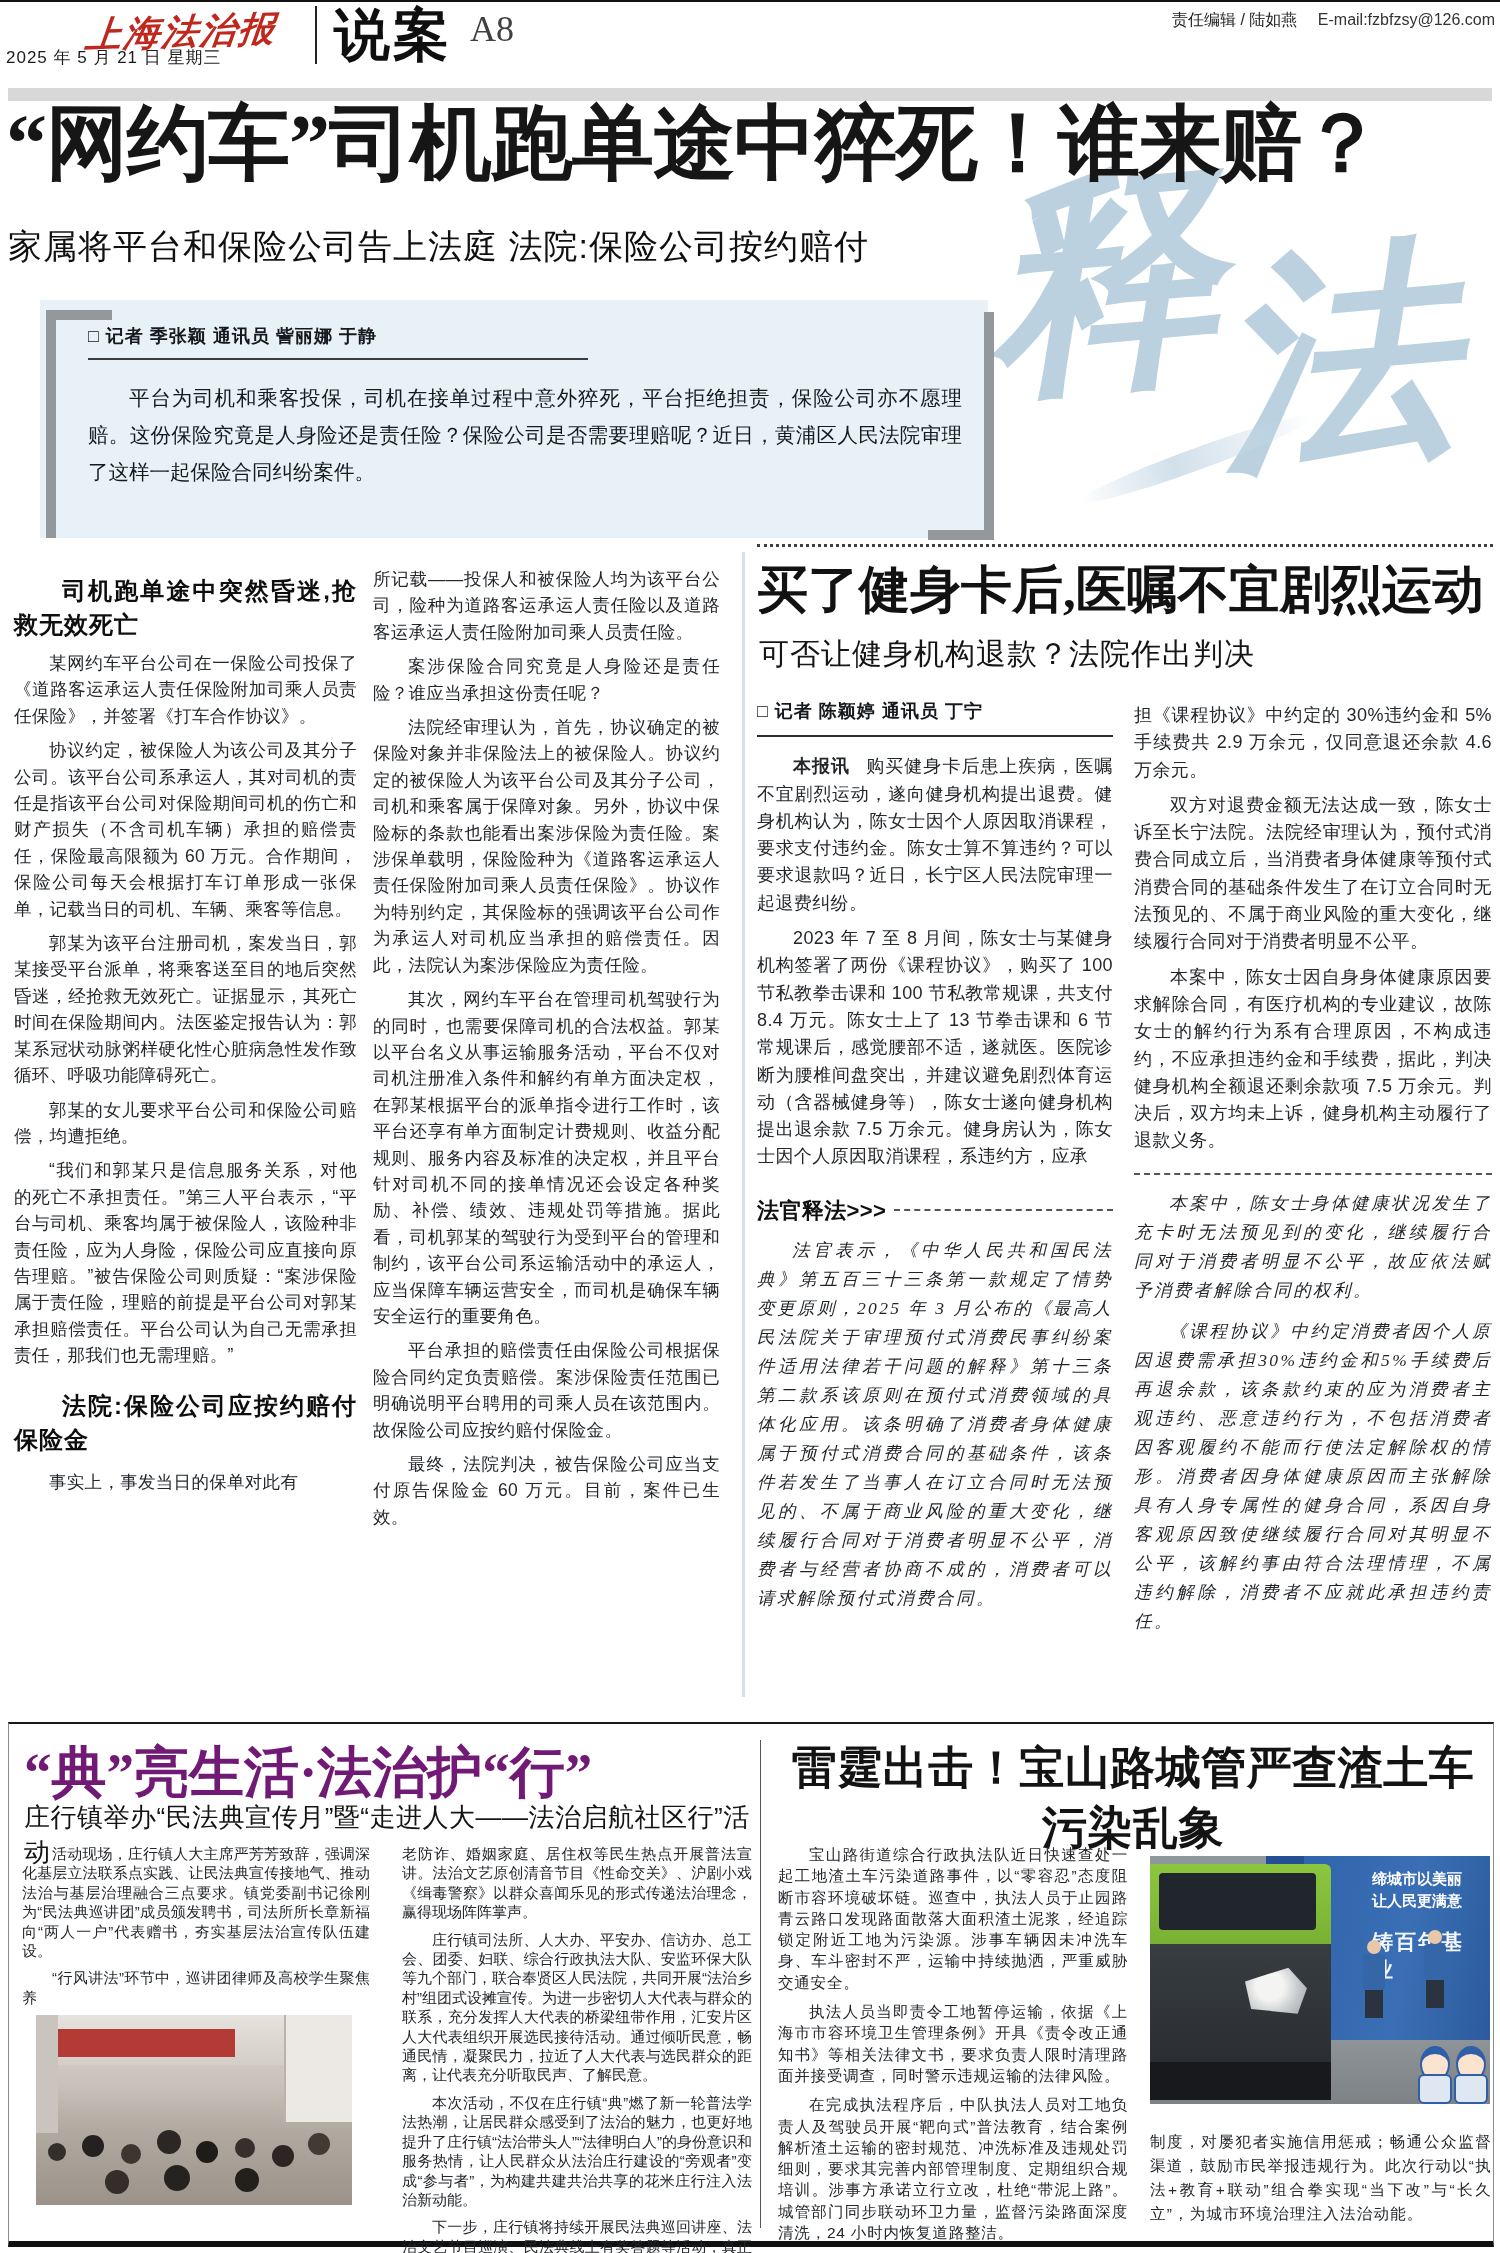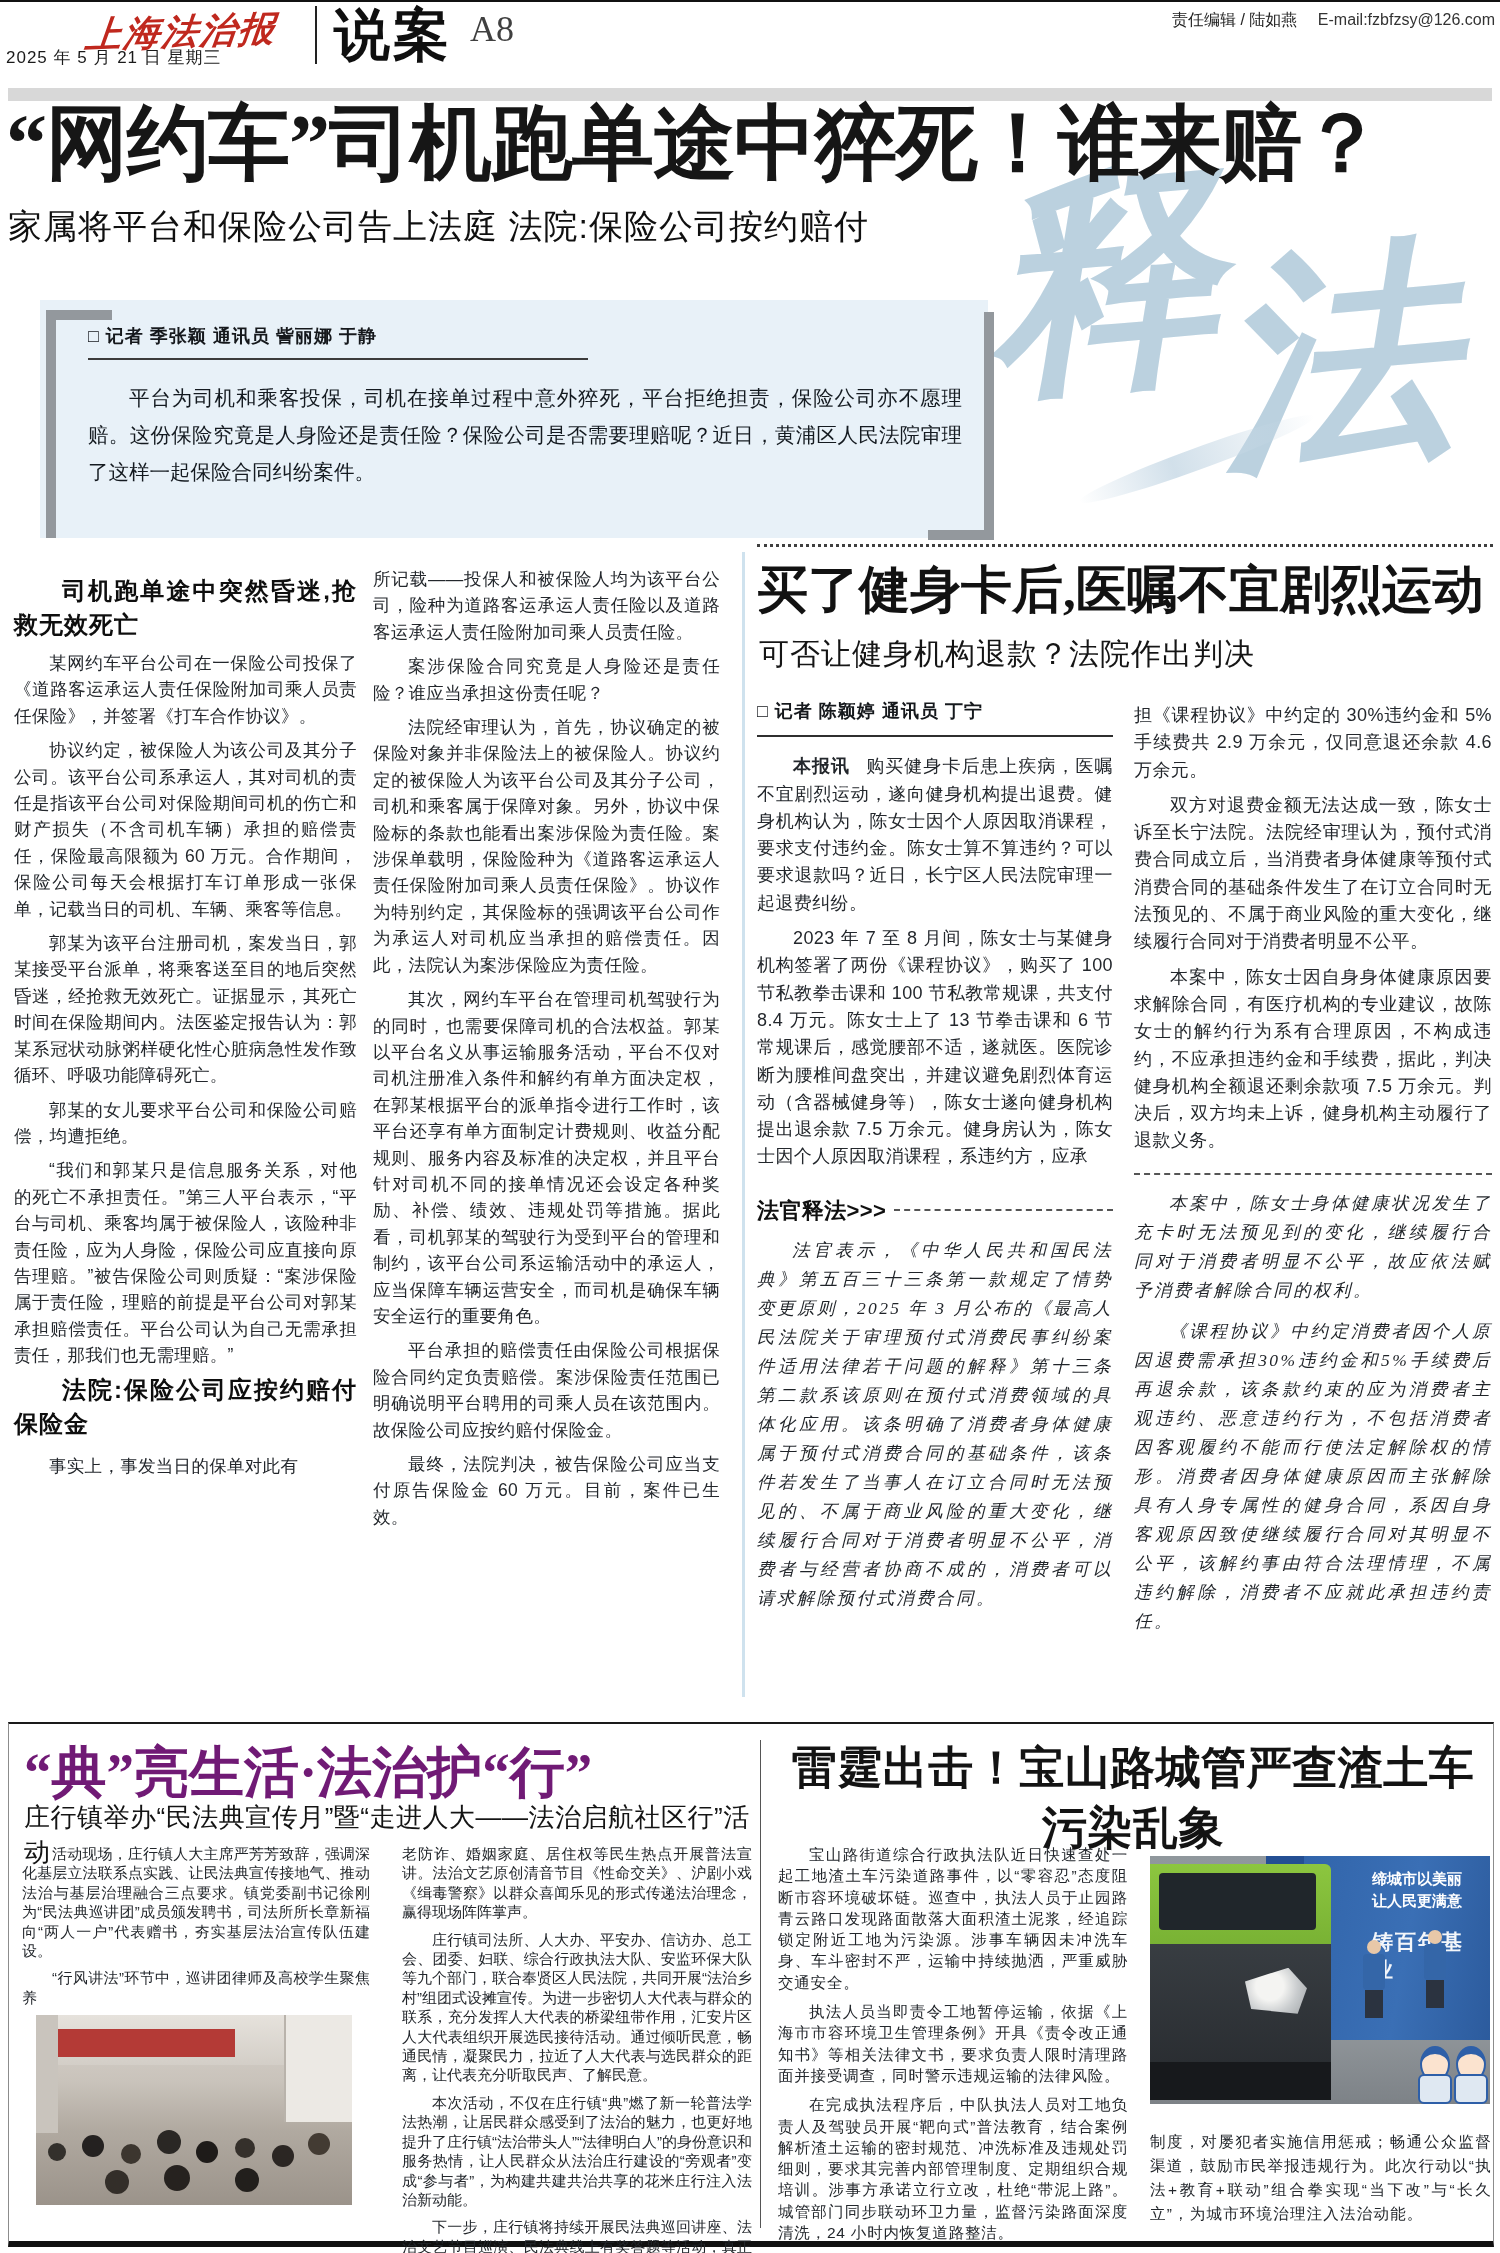--- a/index.html
+++ b/index.html
@@ -20,21 +20,21 @@
   .section-name{left:334px;top:-2px;font-size:56px;font-weight:900;color:#0f0f0f;letter-spacing:3px;}
   .page-no{left:470px;top:8px;font-family:"Liberation Serif",serif;font-size:36px;color:#404040;}
   .editor-line{left:1075px;top:10px;width:420px;text-align:right;font-size:16px;color:#222;}
   .editor-line .em{margin-left:16px;color:#333;}
 
   .grayband{left:8px;top:88px;width:1484px;height:13px;background:#d8d8d8;}
 
   
   .headline{left:6px;top:98px;width:1490px;font-family:"Liberation Serif",serif;
             font-size:82px;line-height:1.12;font-weight:900;color:#161616;letter-spacing:-1px;z-index:2;}
-  .subhead{left:8px;top:204px;font-size:34px;color:#101010;letter-spacing:1px;z-index:2;}
+  .subhead{left:8px;top:224px;font-size:34px;color:#101010;letter-spacing:1px;z-index:2;}
 
   .watermark{left:958px;top:116px;width:540px;height:440px;transform:rotate(-5deg);z-index:0;opacity:.92;}
   .watermark .wm{position:absolute;font-family:"DejaVu Serif",serif;font-style:italic;
                  font-size:235px;color:#b6cedd;font-weight:bold;}
   .wm1{left:30px;top:0;}
   .wm2{left:258px;top:96px;}
   .wm-swash{left:1072px;top:448px;width:250px;height:22px;border-radius:50%;
             background:linear-gradient(90deg,transparent,#c6d8e5 40%,transparent);
             transform:rotate(-20deg);opacity:.8;z-index:0;}
 
@@ -46,21 +46,21 @@
   .lead-intro{left:88px;top:380px;width:874px;font-size:20.5px;line-height:36.8px;
               text-indent:2em;text-align:justify;color:#141a20;z-index:2;}
 
   
   .bodytext p{margin:8px 0 2px;text-indent:2em;text-align:justify;}
   .bodytext p.noindent{text-indent:0;}
   .bt-main{font-size:17.5px;line-height:26.4px;letter-spacing:.3px;color:#23272c;}
   .colhead{font-weight:bold;font-size:24px;line-height:34px;color:#0e0e0e;
            text-indent:2em;text-align:justify;letter-spacing:1px;}
   .colhead.first{margin:4px 0 5px;}
-  .colhead.second{margin:4px 0 12px;}
+  .colhead.second{margin:20px 0 12px;}
   .maincol1{left:14px;top:570px;width:343px;}
   .maincol2{left:373px;top:558px;width:347px;}
 
   .bluerule{left:742px;top:552px;width:3px;height:1145px;background:#cfe2ee;}
 
   
   .h-dotted{left:757px;top:544px;width:736px;border-top:3px dotted #3f3f3f;}
   .h-headline{left:757px;top:556px;width:740px;font-family:"Liberation Serif",serif;
               font-size:51px;font-weight:900;color:#121212;letter-spacing:0;}
   .h-subhead{left:759px;top:634px;font-size:30px;color:#151515;letter-spacing:1px;}

